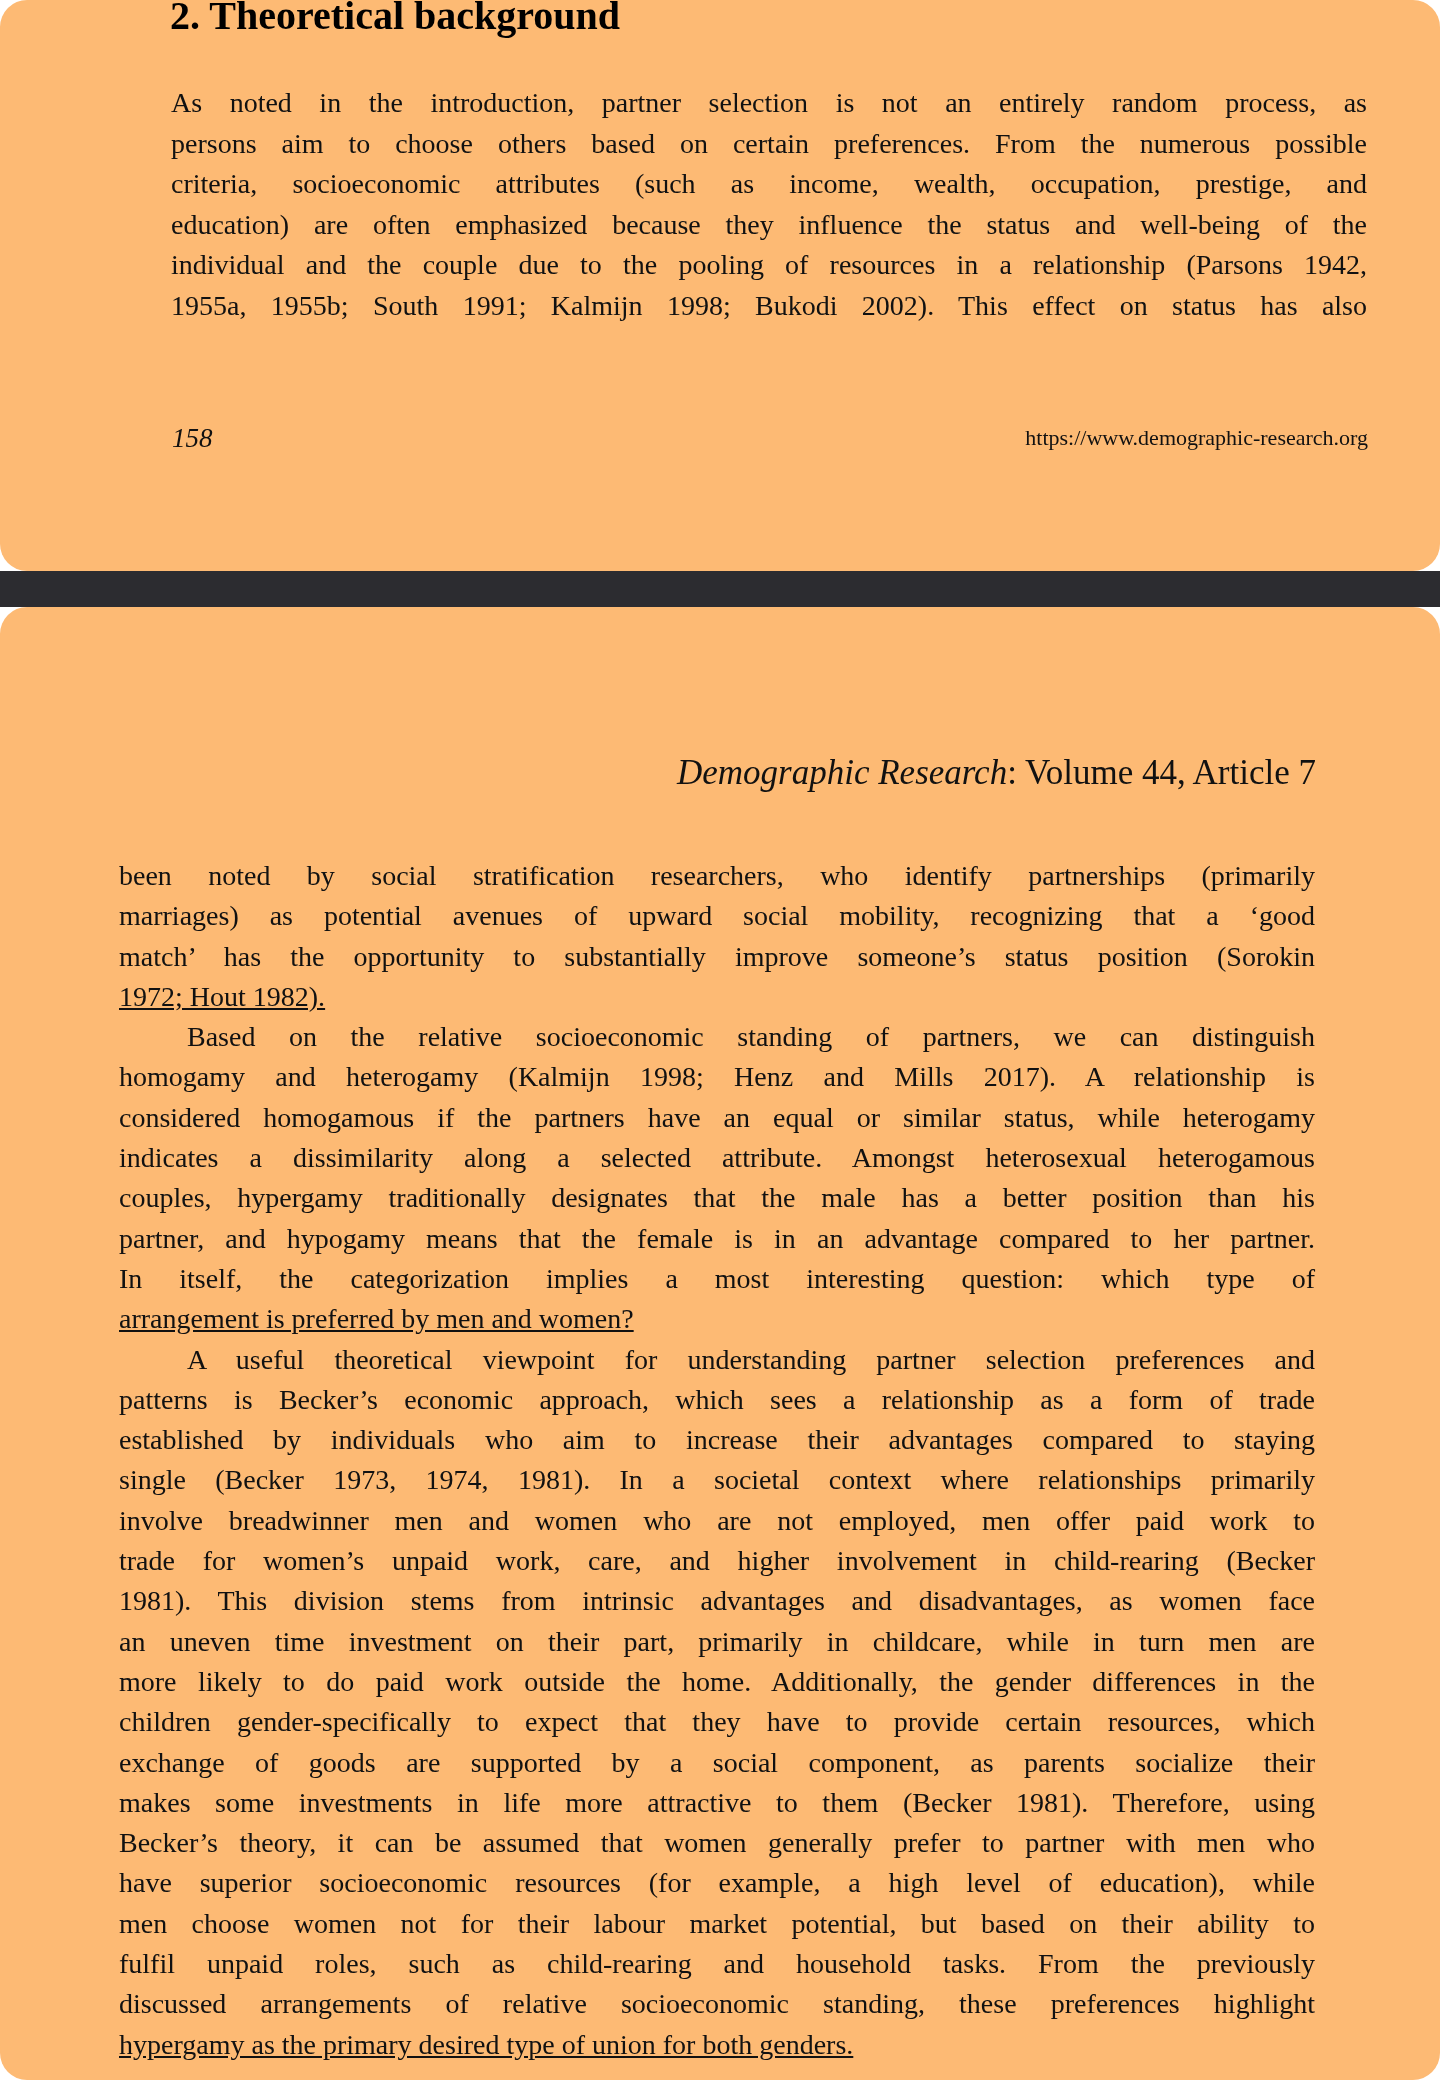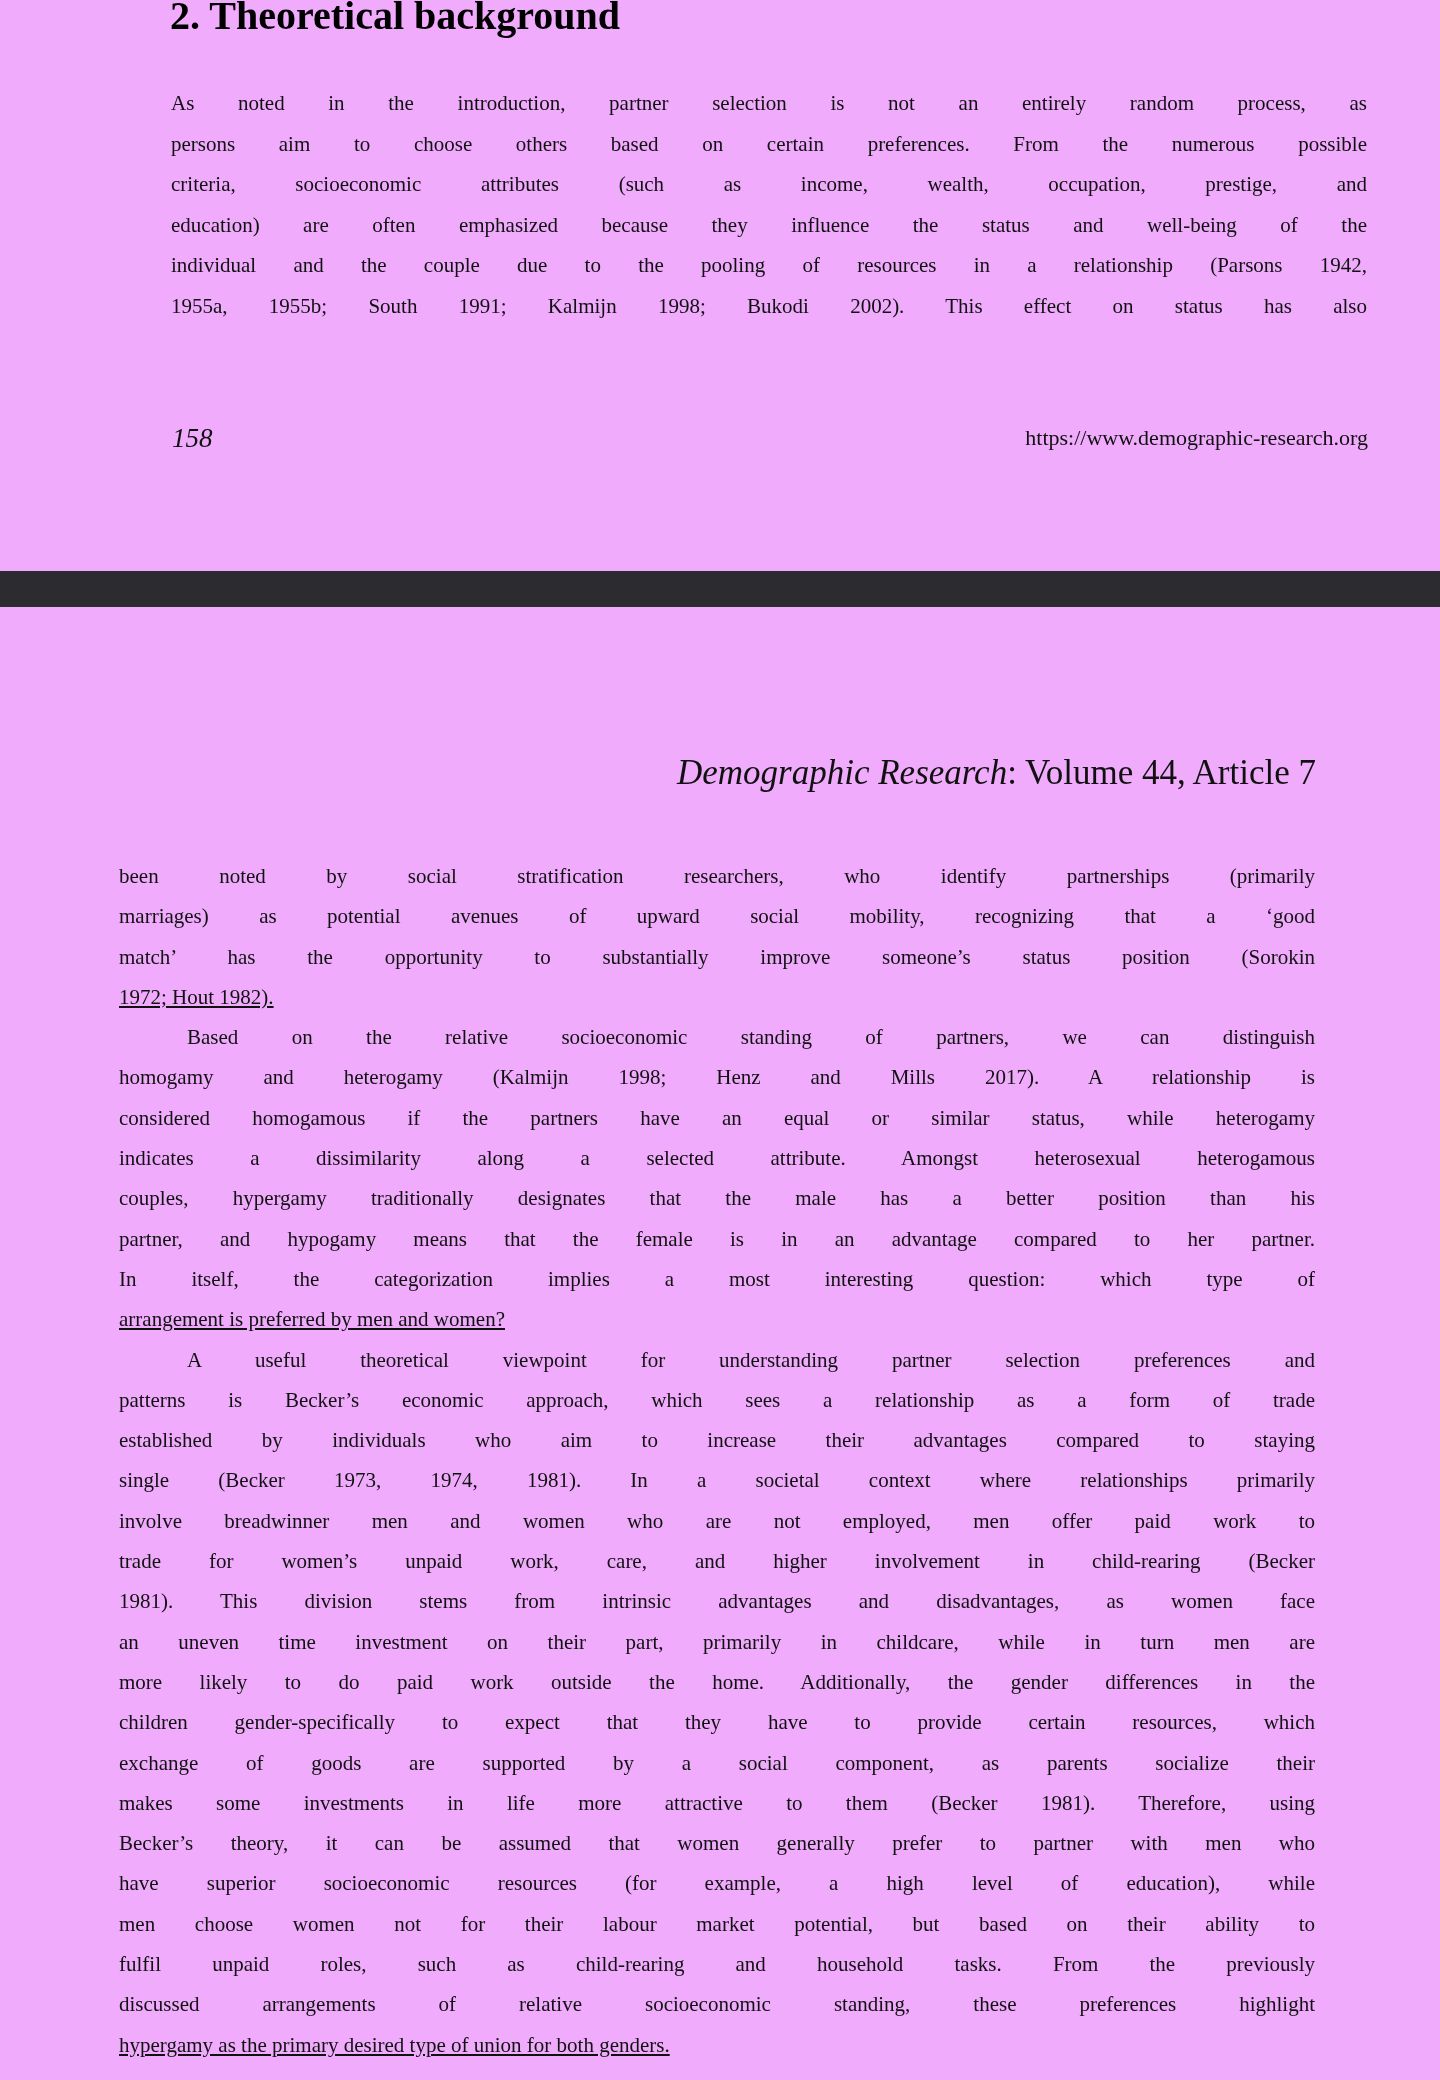--- a/index.html
+++ b/index.html
@@ -1,26 +1,26 @@
 <!DOCTYPE html>
 <html><head>
 <meta charset="utf-8">
 <style>
   html, body { margin:0; padding:0; background:#ffffff; }
   body { width:1440px; height:2080px; position:relative; overflow:hidden;
          font-family:"Liberation Serif", "DejaVu Serif", serif; color:#111; }
-  .page { position:absolute; left:0; width:1440px; background:#f0abfc; }
+  .page { position:absolute; left:0; width:1440px; background:#fdba74;border-radius:27px; }
   #page1 { top:0; height:571px; }
   #page2 { top:607px; height:1473px; }
   .divider { position:absolute; left:0; top:571px; width:1440px; height:36px; background:#2c2c30; }
 
   .heading { position:absolute; left:170px; top:-6px; font-size:40px; font-weight:bold;
              line-height:44px; white-space:nowrap; color:#000; }
 
-  .para { position:absolute; font-size:21px; line-height:40.5px; }
+  .para { position:absolute; font-size:28px; line-height:40.5px; }
   .line { display:block; white-space:nowrap; text-align:justify; text-align-last:justify; height:40.5px; }
   .line.last { text-align-last:left;text-decoration:underline; }
   .line.indent { text-indent:68px; }
 
   #p1 { left:171px; width:1196px; top:83px; }
   #p2 { left:119px; width:1196px; top:249px; } 
   .p2block { line-height:40.3px; }
   .p2block .line { height:40.3px; }
 
   .footer-num { position:absolute; left:172px; top:422px; font-size:27px; line-height:32px;font-style:italic; }

